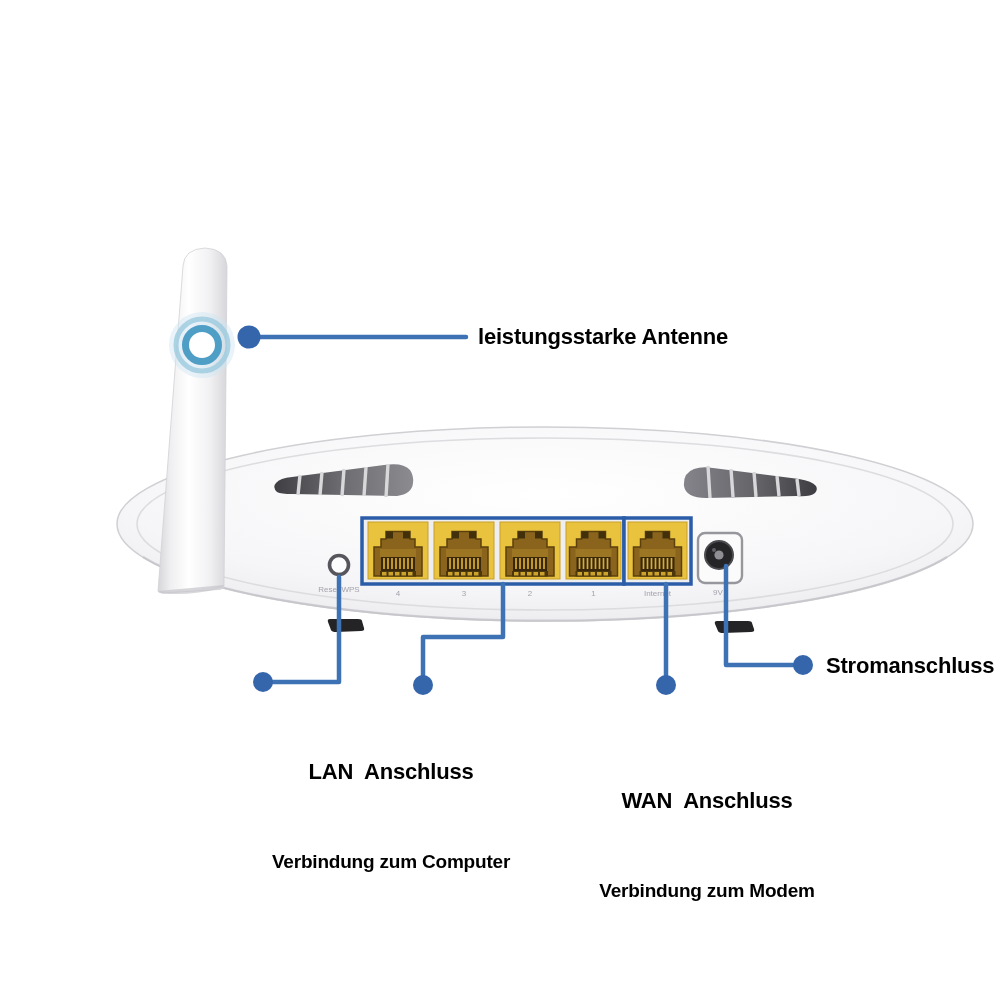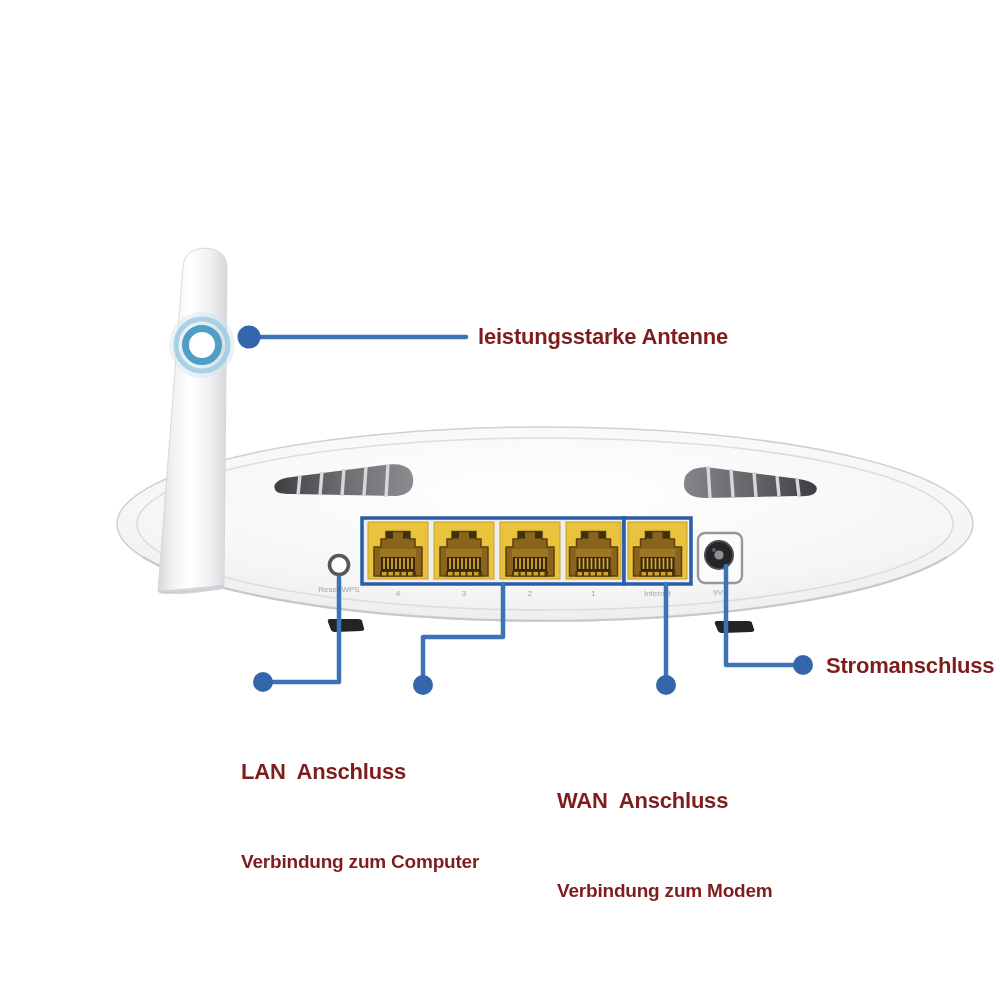--- a/index.html
+++ b/index.html
@@ -2,25 +2,25 @@
 <html><head>
 <meta charset="utf-8">
 <style>
   html,body{margin:0;padding:0;background:#ffffff;}
   .canvas{
     position:relative;width:1000px;height:1000px;background:#ffffff;overflow:hidden;
     font-family:"Liberation Sans","DejaVu Sans",sans-serif;
   }
   .canvas svg{position:absolute;left:0;top:0;}
   .callout-label{
-    position:absolute;color:#7f1d1d;font-weight:700;font-size:22px;line-height:30px;
+    position:absolute;color:#000000;font-weight:700;font-size:22px;line-height:30px;
     white-space:pre-wrap;letter-spacing:-0.2px;
   }
   .callout-label .sub{font-size:19px;}
-  .center{}
+  .center{text-align:center;}
 </style>
 </head>
 <body>
 
 <div class="canvas">
 
   <svg width="1000" height="1000" viewBox="0 0 1000 1000">
     <defs>
       <linearGradient id="antGrad" x1="0" y1="0" x2="1" y2="0">
         <stop offset="0" stop-color="#d6d6da"></stop>

